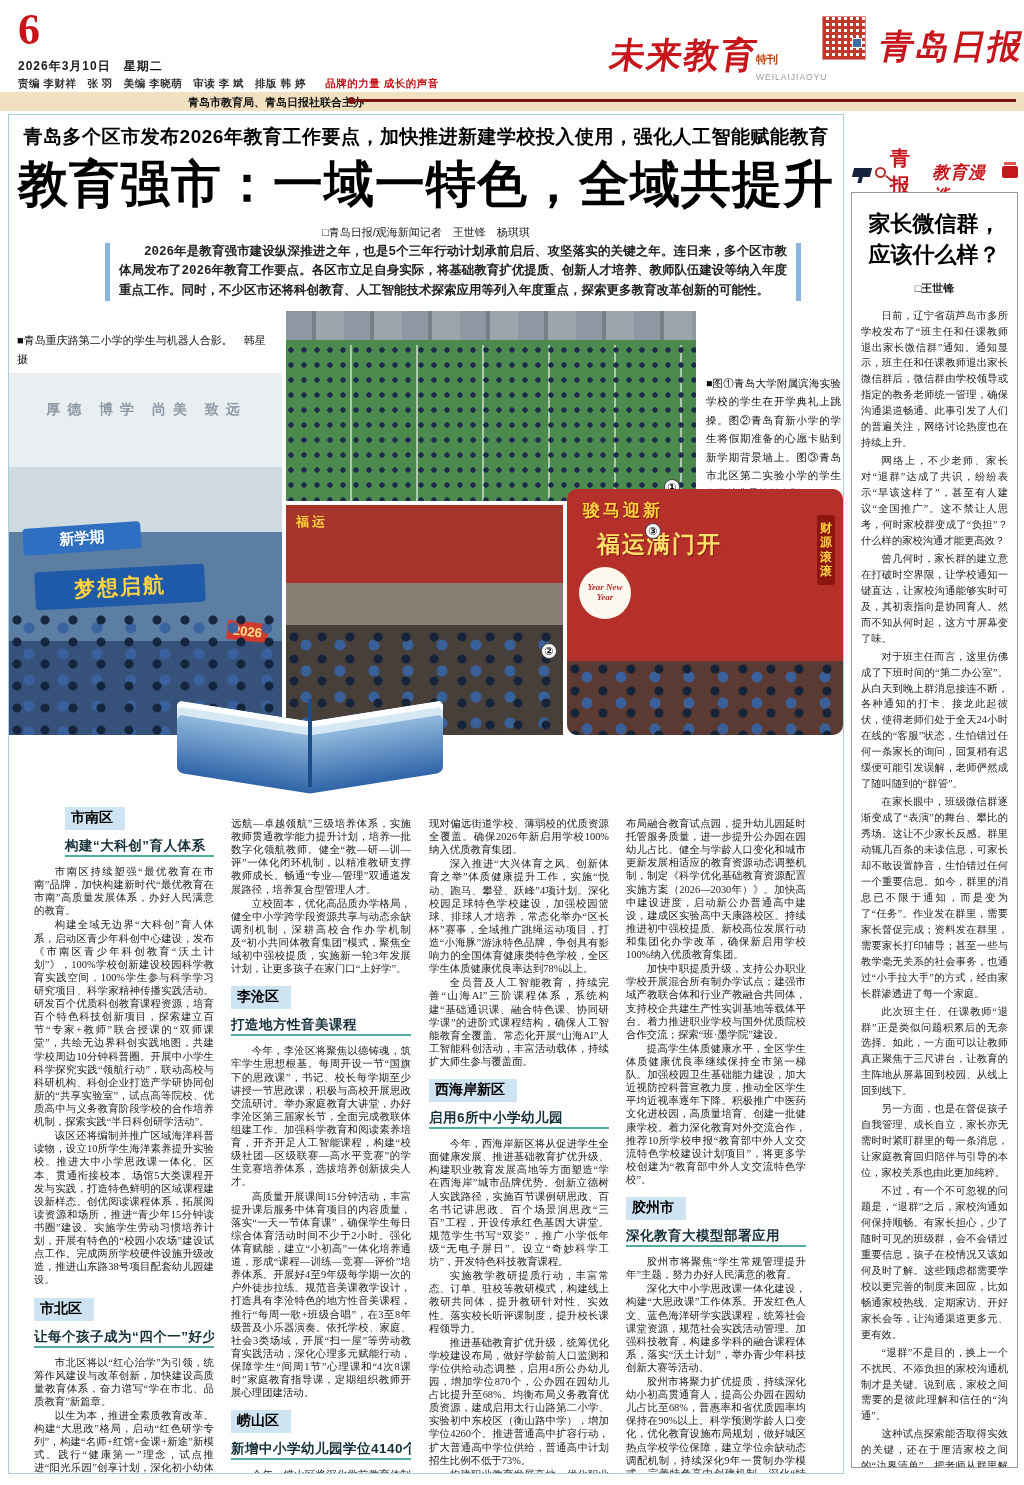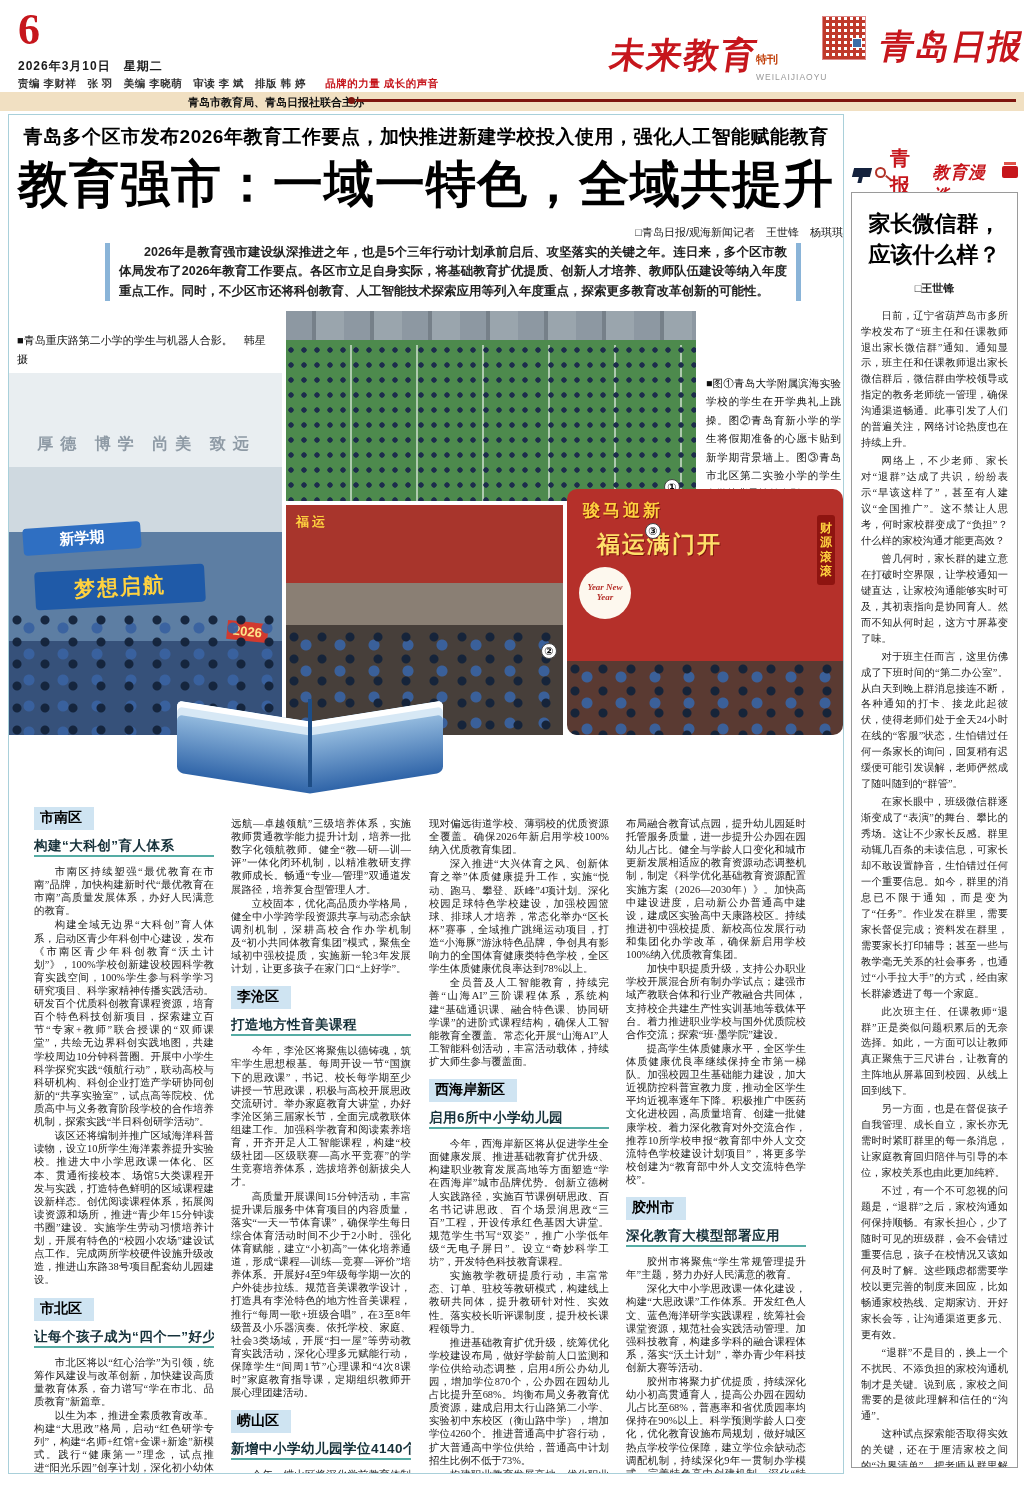--- a/index.html
+++ b/index.html
@@ -28,35 +28,35 @@
   .mh-paper{position:absolute;left:880px;top:24px;font-size:34px;font-weight:900;color:#c6161c;
             font-family:"Liberation Serif","DejaVu Serif",serif;transform:skewX(-12deg);letter-spacing:2px;}
 
   
   .article-box{position:absolute;left:8px;top:114px;width:836px;height:1360px;
                border:1px solid #a9d0da;background:#fff;}
   .kicker{position:absolute;left:0;right:0;top:9px;text-align:center;font-size:19px;
           font-weight:900;letter-spacing:.5px;color:#000;}
   .headline{position:absolute;left:0;right:0;top:36px;text-align:center;font-size:50px;font-weight:900;
             font-family:Liberation Mono, monospace;letter-spacing:1px;color:#000;}
-  .byline{position:absolute;left:0;right:0;top:110px;text-align:right;font-size:11px;color:#222;}
+  .byline{position:absolute;left:0;right:0;top:110px;text-align:center;font-size:11px;color:#222;}
   .lead{position:absolute;left:96px;right:42px;top:128px;display:flex;gap:9px;}
   .lead-bar{width:5px;height:58px;background:#8ab4d8;flex:none;}
   .lead-text{font-size:12.5px;line-height:1.55;text-align:justify;text-indent:2em;font-weight:bold;
-             color:#222;font-family:Liberation Sans, sans-serif;}
+             color:#222;font-family:Liberation Mono, monospace;}
 
   
   .collage{position:absolute;left:0;top:196px;width:834px;height:482px;}
   .cap-left{position:absolute;left:8px;top:20px;width:256px;font-size:11px;line-height:1.7;
             color:#111;font-family:"Liberation Serif","DejaVu Serif",serif;}
   .photo{position:absolute;overflow:hidden;}
   .photo-l{left:0;top:62px;width:273px;height:362px;
            background:linear-gradient(180deg,#e9eef1 0 26%,#cfd9e0 26% 44%,#5d7ea3 44% 74%,#36517a 74% 100%);}
   .photo-l .motto{position:absolute;left:10px;top:28px;width:255px;text-align:center;color:#8e9aa5;
-                  font-size:16px;letter-spacing:7px;font-weight:bold;margin-top:33px;}
+                  font-size:14px;letter-spacing:7px;font-weight:bold;}
   .pill{position:absolute;font-weight:900;text-align:center;}
   .pill-1{left:14px;top:42%;width:118px;background:#2f6fc2;color:#fff;font-size:15px;
           padding:4px 2px;transform:rotate(-4deg);border-radius:4px;}
   .pill-2{left:26px;top:54%;width:170px;background:#1f5aa8;color:#ffd23f;font-size:21px;
           padding:5px 2px;transform:rotate(-3deg);border-radius:4px;letter-spacing:2px;}
   .year-badge{position:absolute;right:14px;bottom:26%;background:#d23a2e;color:#ffe58a;
               font-size:13px;font-weight:900;padding:2px 6px;transform:rotate(6deg);}
   .crowd{position:absolute;left:0;right:0;bottom:0;height:34%;opacity:.95;
          background-image:radial-gradient(circle 5px at 8px 8px,#14233a 0 4px,transparent 5px),
                           radial-gradient(circle 6px at 20px 16px,#3a62a0 0 5px,transparent 6px);
@@ -93,21 +93,21 @@
   .book-wing.w-r{right:0;transform:skewY(-9deg);border-radius:0 6px 6px 0;box-shadow:inset 0 6px 0 #fff,inset 0 14px 0 #d7e8f5;}
   .book-spine{position:absolute;left:49.3%;top:0;width:1.4%;height:88px;background:#1d4d86;}
 
   
   .col{position:absolute;top:678px;height:680px;width:180px;overflow:hidden;
        font-family:"Liberation Serif","DejaVu Serif",serif;}
   .c0{left:25px;} .c1{left:222px;} .c2{left:420px;} .c3{left:617px;}
   .bp{font-size:10.4px;line-height:1.26;text-align:justify;text-indent:2em;color:#1c1c1c;margin-bottom:1px;}
   .bp.noind{text-indent:0;margin-top:24px;}
   .sec{margin:11px 0 8px;}
-  .sec:first-child{margin-top:14px;}
+  .sec:first-child{margin-top:14px;margin-left:31px;}
   .sec-region{display:inline-block;background:#cfe4f2;padding:2px 12px 3px 6px;font-weight:900;
               font-size:14px;color:#000;font-family:"Liberation Sans",sans-serif;}
   .sec-title{margin-top:7px;border-bottom:2px solid #55aca4;font-size:13.5px;
              font-weight:900;letter-spacing:.5px;color:#16313a;white-space:nowrap;
              font-family:"Liberation Sans",sans-serif;}
 
   
   .sidebar{position:absolute;left:851px;top:154px;width:167px;height:1314px;}
   .sb-brand{height:36px;display:flex;align-items:center;gap:4px;padding-left:2px;}
   .icon-cap{width:18px;height:9px;background:#14223d;transform:skewX(-14deg);position:relative;flex:none;}

